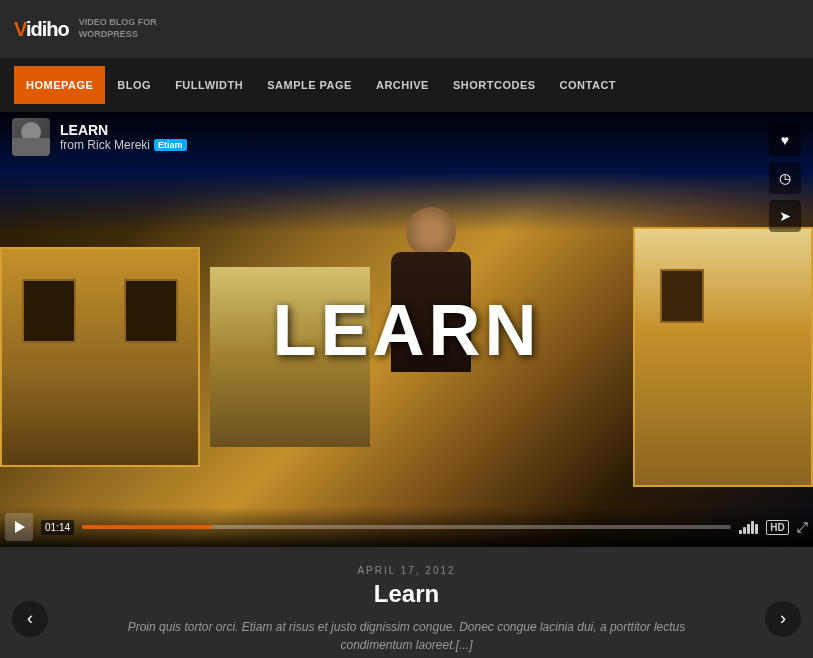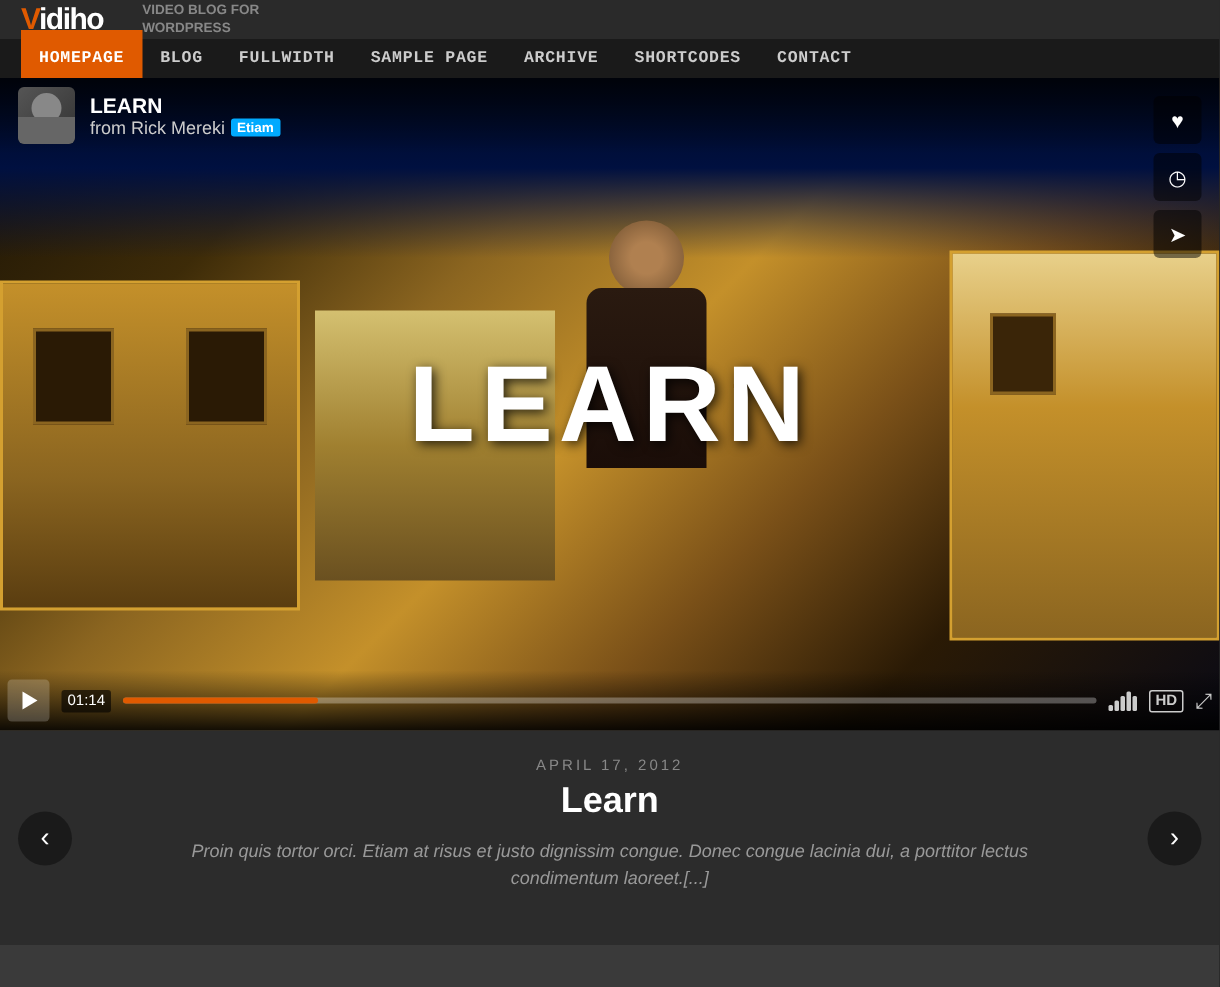--- a/index.html
+++ b/index.html
@@ -10,33 +10,32 @@
       font-family: Arial, sans-serif;
       overflow: hidden;
     }
 
     
     #header {
       background: #2a2a2a;
       padding: 8px 14px;
       display: flex;
       align-items: center;
-      gap: 26px;
-      height: 26px;
+      gap: 10px;
+      height: 58px;
     }
 
     
     #nav {
       background: #1a1a1a;
       padding: 0 14px;
       display: flex;
       align-items: center;
-      height: 26px;
+      height: 54px;
       gap: 0;
-      font-family: Liberation Mono, monospace;
     }
     .nav-item {
       color: #ccc;
       font-size: 11px;
       font-weight: bold;
       text-transform: uppercase;
       padding: 0 12px;
       height: 38px;
       display: flex;
       align-items: center;

